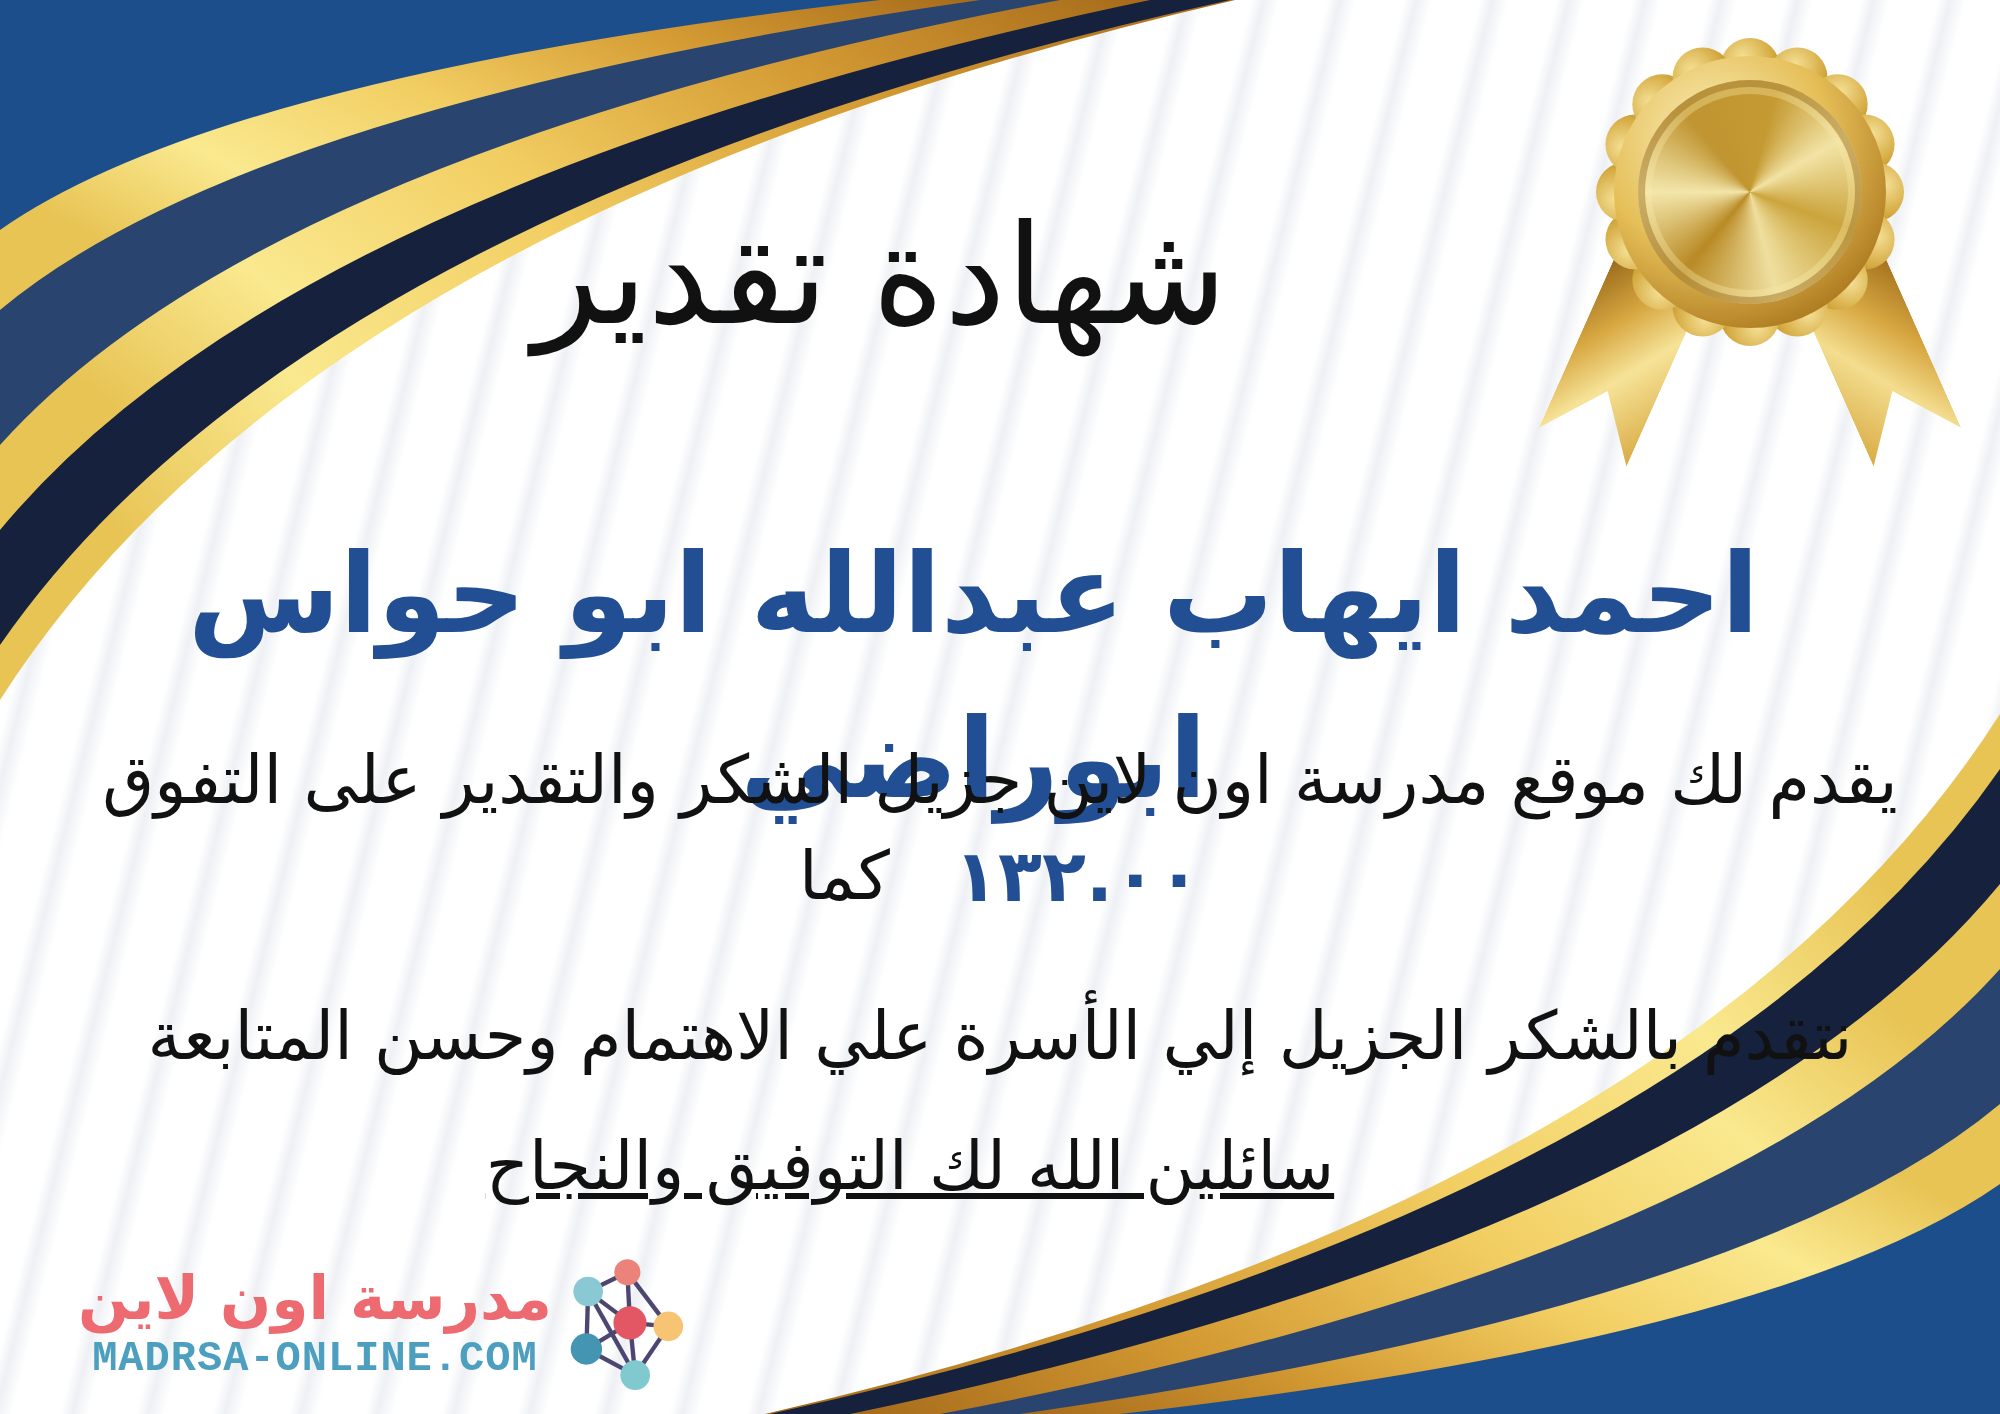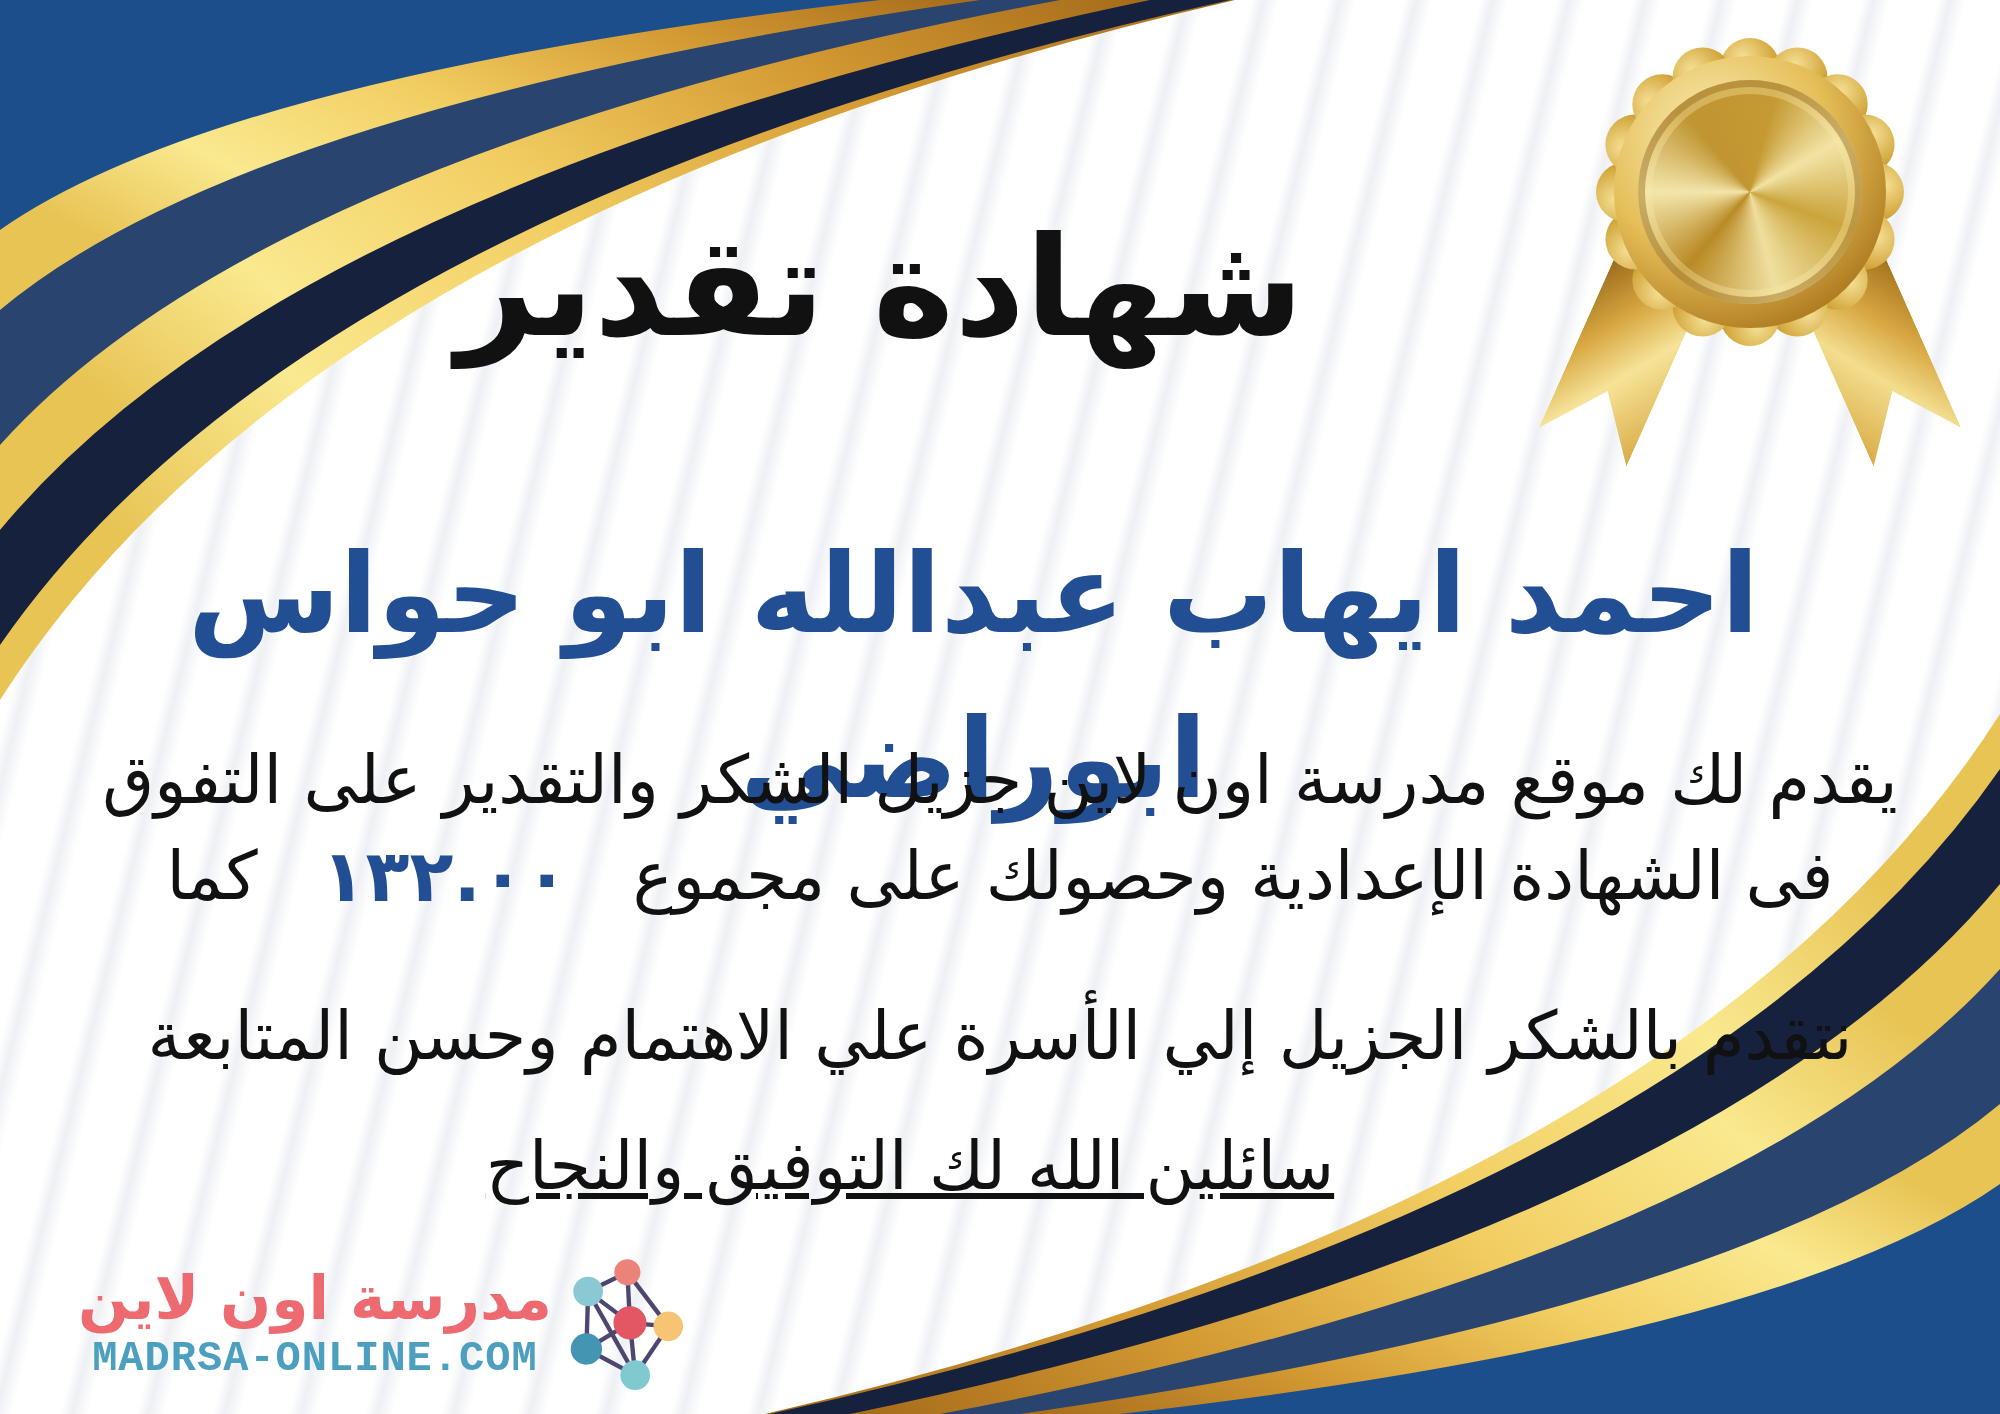--- a/index.html
+++ b/index.html
@@ -13,22 +13,22 @@
     background:
       repeating-linear-gradient(104deg,
         #ffffff 0px, #ffffff 30px,
         #eef0f4 42px, #ffffff 58px, #ffffff 74px);
   }
   svg.bg{position:absolute;inset:0;z-index:1;}
 
   
   .txt{position:absolute;z-index:3;text-align:center;color:#111111;}
   .title{
-    left:0;top:92px;width:1760px;
-    font-size:138px;font-weight:700;line-height:1.5;
+    left:0;top:80px;width:1760px;
+    font-size:138px;font-weight:400;line-height:1.5;
     letter-spacing:-2px;
   }
   .name{
     left:0;top:512px;width:1947px;
     font-size:110px;font-weight:700;line-height:1.5;
     color:#224F93;
   }
   .bodyline{
     left:0;width:2000px;
     font-size:67px;font-weight:400;line-height:1.45;
@@ -140,21 +140,20 @@
     <div class="face"></div>
   </div>
 
   <h1 class="txt title" dir="rtl">شهادة تقدير</h1>
 
   <div class="txt name" dir="rtl">احمد ايهاب عبدالله ابو حواس ابوراضي</div>
 
   <div class="txt bodyline l1" dir="rtl">يقدم لك موقع مدرسة اون لاين جزيل الشكر  والتقدير على التفوق</div>
 
   <div class="txt bodyline l2">
-    <span>فى الشهادة الإعدادية وحصولك على مجموع</span>
     <span class="score">١٣٢.٠٠</span>
     <span>كما</span>
   </div>
 
   <div class="txt bodyline l3" dir="rtl">نتقدم  بالشكر الجزيل إلي الأسرة علي الاهتمام وحسن المتابعة</div>
 
   <div class="txt bodyline closing" dir="rtl">سائلين الله لك التوفيق  والنجاح</div>
 
   <div class="logo">
     <div class="logo-text">

